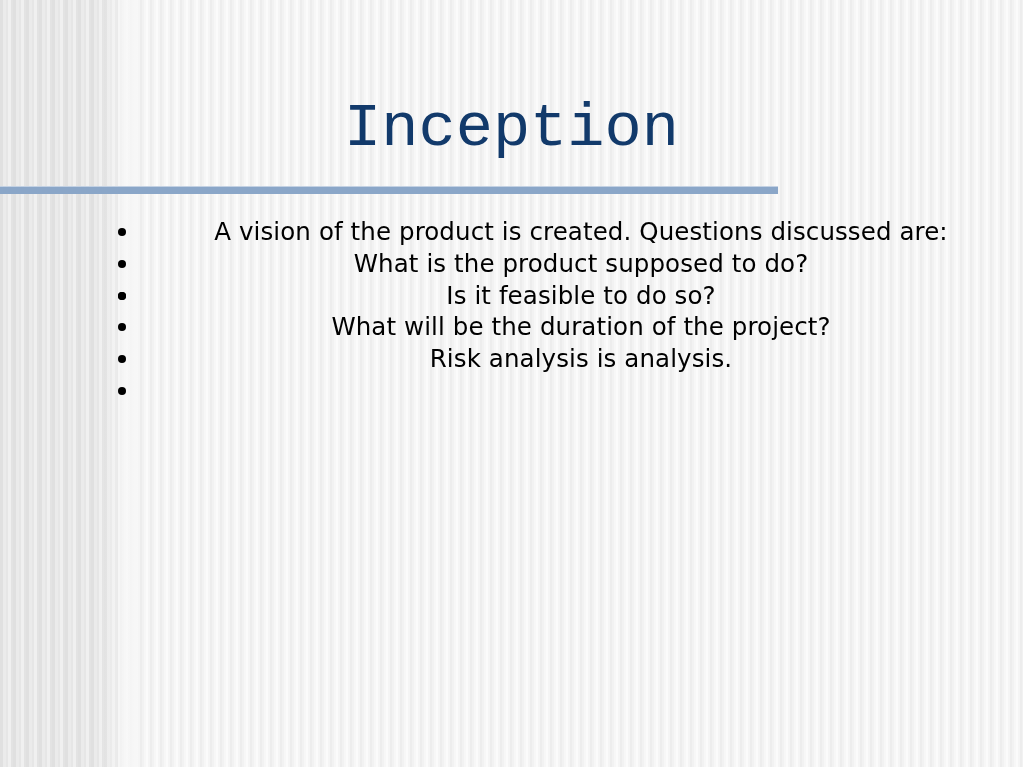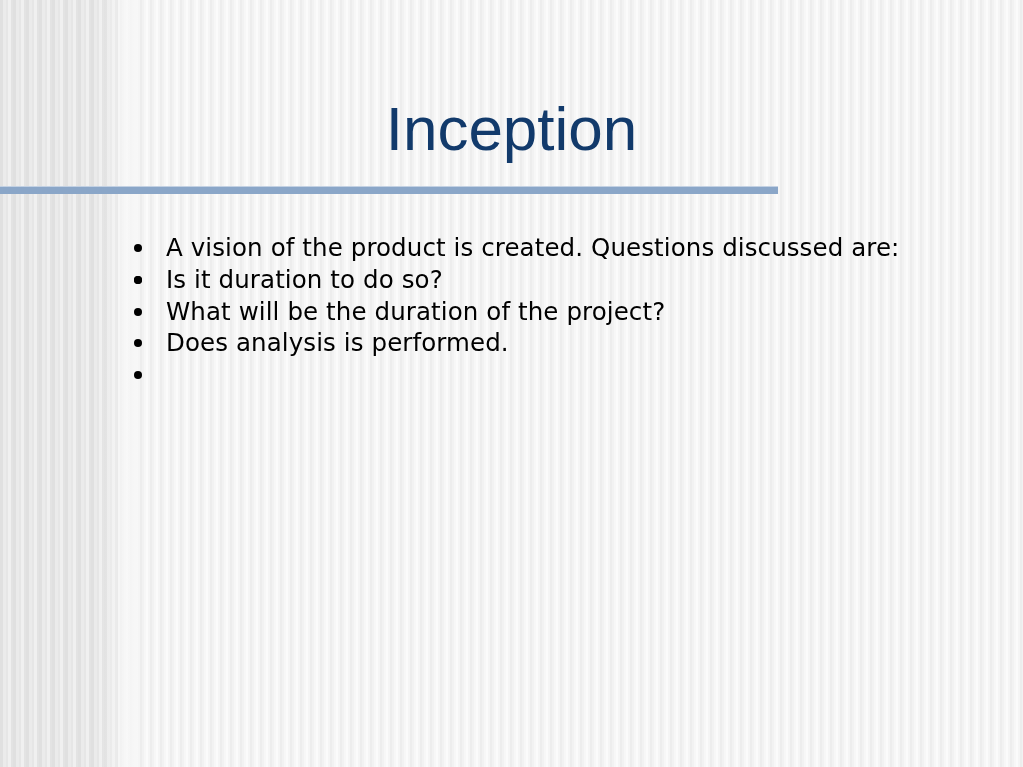--- a/index.html
+++ b/index.html
@@ -69,21 +69,21 @@
     background: linear-gradient(to right, rgba(242,242,242,0), rgba(247,247,247,0.95));
   }
 
   
   .title {
     position: absolute;
     left: 0;
     right: 0;
     top: 98px;
     text-align: center;
-    font-family: Liberation Sans, sans-serif;
+    font-family: Liberation Mono, monospace;
     font-size: 62px;
     font-weight: 400;
     line-height: 1.0;
     color: #123a6b;
     letter-spacing: 0px;
   }
 
   
   .title-rule {
     position: absolute;
@@ -96,23 +96,24 @@
   }
 
   
   .body {
     position: absolute;
     left: 112px;
     top: 216px;
     width: 900px;
   }
   .bullet-list {
-    margin: 16px;
+    margin: 0;
     padding: 0;
     list-style: none;
+    text-align: center;
   }
   .bullet-item {
     position: relative;
     padding-left: 38px;
     margin: 0 0 0 0;
     font-family: "DejaVu Sans", sans-serif;
     font-size: 24.5px;
     line-height: 31.8px;
     color: #000000;
     letter-spacing: 0.1px;
@@ -141,32 +142,36 @@
   <div class="title-rule"></div>
 
   <div class="body">
     <ul class="bullet-list">
       <li class="bullet-item">
         <span class="bullet-marker"></span>
         <span>A vision of the product is created. Questions discussed are:</span>
       </li>
       <li class="bullet-item">
         <span class="bullet-marker"></span>
+        <span>What is the product supposed to do?</span>
       </li>
       <li class="bullet-item">
         <span class="bullet-marker"></span>
-        <span>Is it duration to do so?</span>
+      </li>
+      <li class="bullet-item">
+        <span class="bullet-marker"></span>
+        <span>Is it feasible to do so?</span>
       </li>
       <li class="bullet-item">
         <span class="bullet-marker"></span>
         <span>What will be the duration of the project?</span>
       </li>
       <li class="bullet-item">
         <span class="bullet-marker"></span>
-        <span>Does analysis is performed.</span>
+        <span>Risk analysis is analysis.</span>
       </li>
       <li class="bullet-item">
         <span class="bullet-marker"></span>
       </li>
     </ul>
   </div>
 
 </div>
 
 </body></html>

